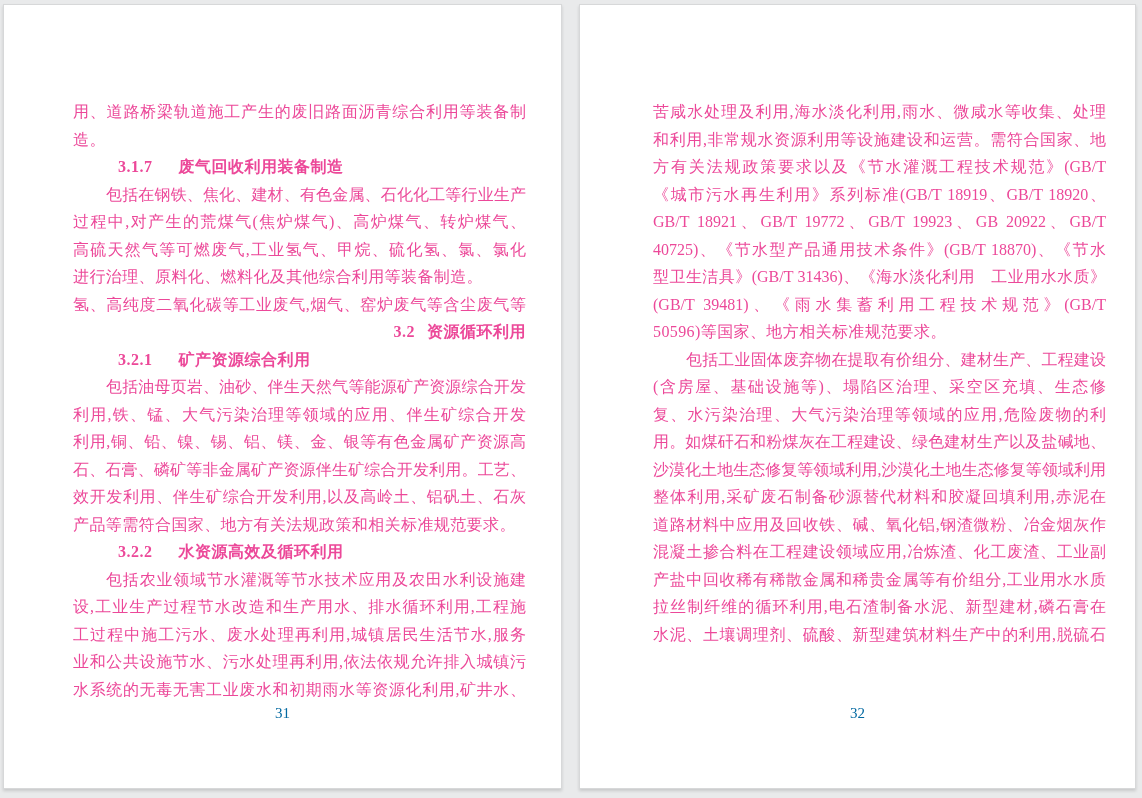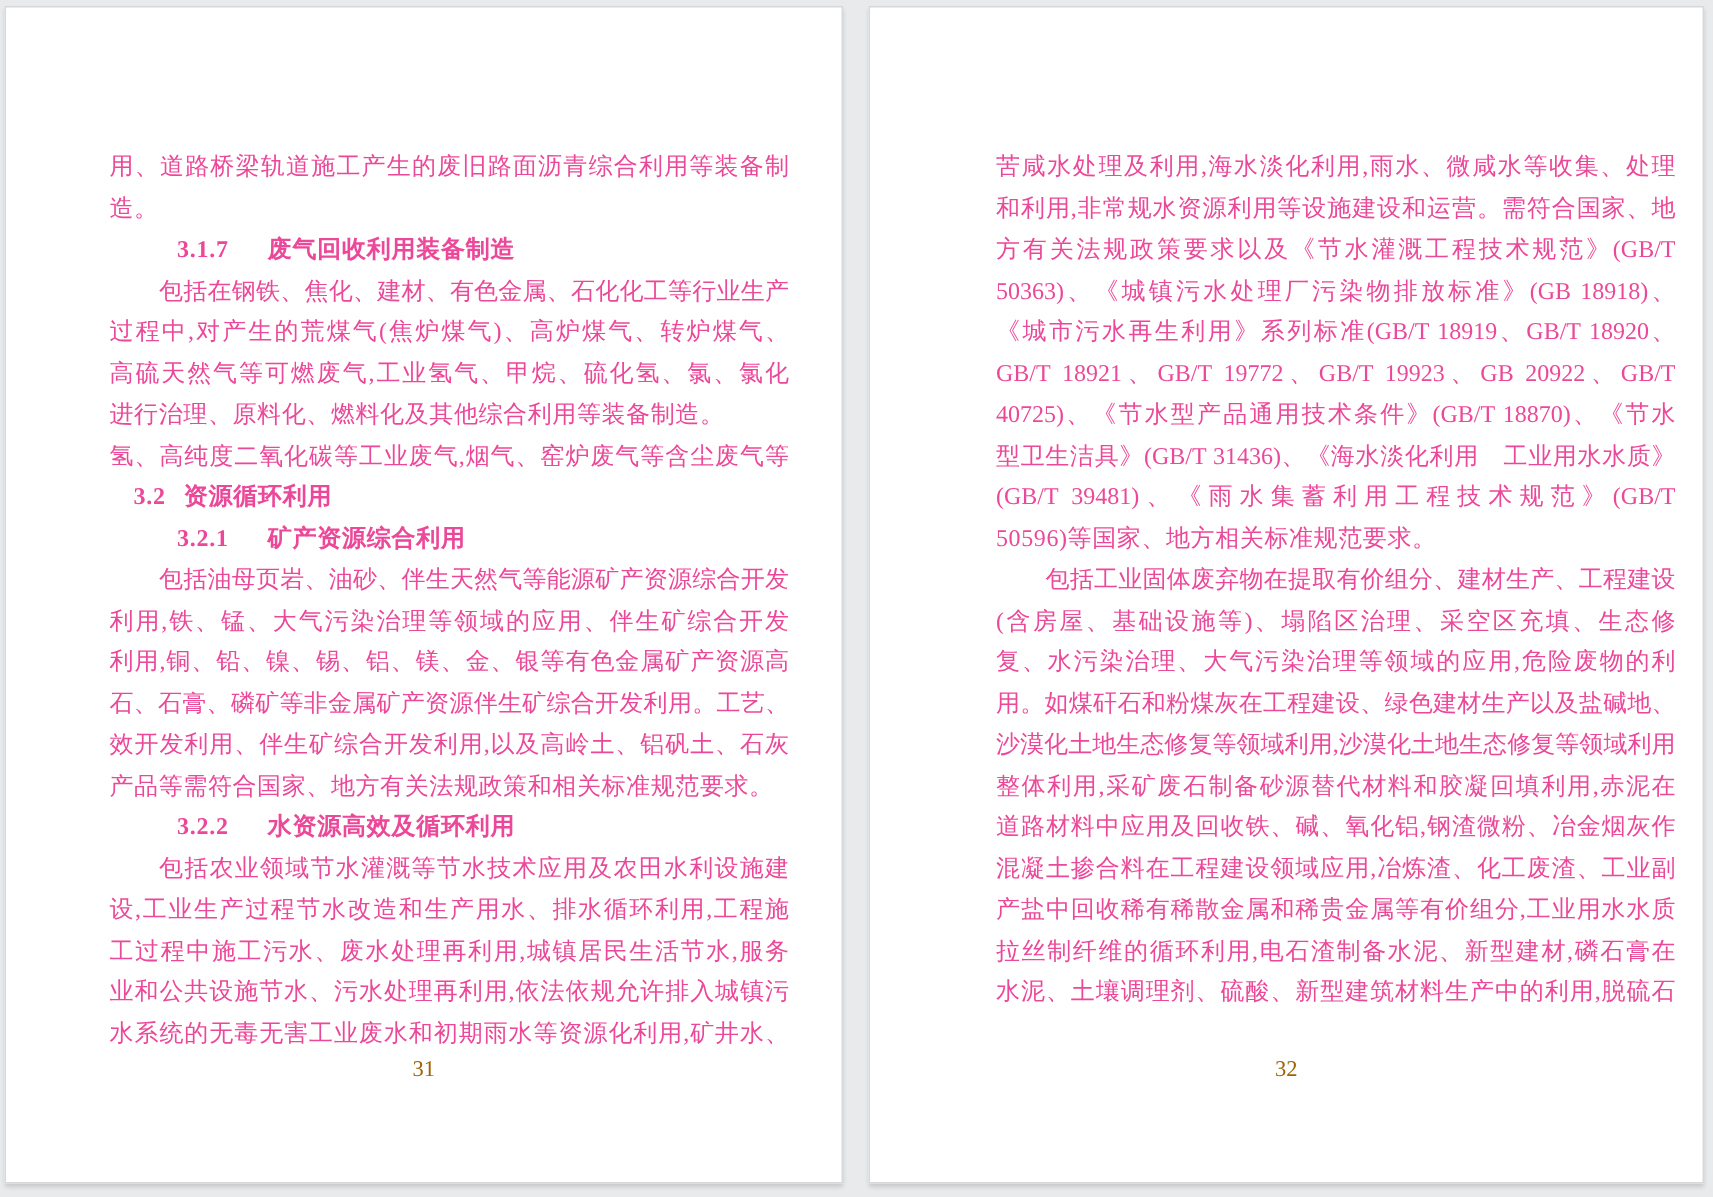--- a/index.html
+++ b/index.html
@@ -20,49 +20,49 @@
     box-shadow:0 2px 3px rgba(0,0,0,0.14);
   }
   #page-left{left:3px;width:559px;}
   #page-right{left:579px;width:557px;}
   .textblock{
     position:absolute;
     top:93px;
     left:69px;
     width:453px;
   }
-  #page-right .textblock{left:84px;}
+  #page-right .textblock{left:73px;}
   .line{
     height:27.5px;
     line-height:27.5px;
     font-size:16px;
     color:#ec4899;
     overflow:hidden;
     white-space:normal;
   }
   .fill,.first{
     text-align:justify;
     text-align-last:justify;
     text-justify:inter-character;
   }
   .first{text-indent:33px;}
   .end{text-align:left;letter-spacing:0.4px;}
   .h2,.h3{font-weight:700;letter-spacing:0.5px;}
-  .h2{padding-left:16px;}
+  .h2{padding-left:16px;text-align:right;}
   .h3{padding-left:45px;}
   .h2 .h-num{margin-right:12px;font-weight:700;}
   .h3 .h-num{margin-right:26px;font-weight:700;}
   .pagenum{
     position:absolute;
     top:700px;
     left:0;
     width:100%;
     text-align:center;
     font-size:15px;
-    color:#a16207;
+    color:#0369a1;
   }
 </style>
 </head>
 <body>
 
 <div class="page" id="page-left">
   <div class="textblock">
       <div class="line fill">用、道路桥梁轨道施工产生的废旧路面沥青综合利用等装备制</div>
       <div class="line end">造。</div>
       <div class="line h3"><span class="h-num">3.1.7</span><span class="h-title">废气回收利用装备制造</span></div>
@@ -87,21 +87,20 @@
       <div class="line fill">水系统的无毒无害工业废水和初期雨水等资源化利用,矿井水、</div>
     </div>
   <div class="pagenum">31</div>
 </div>
 
 <div class="page" id="page-right">
   <div class="textblock">
       <div class="line fill">苦咸水处理及利用,海水淡化利用,雨水、微咸水等收集、处理</div>
       <div class="line fill">和利用,非常规水资源利用等设施建设和运营。需符合国家、地</div>
       <div class="line fill">方有关法规政策要求以及《节水灌溉工程技术规范》(GB/T</div>
-      <div class="line fill">50363)、《城镇污水处理厂污染物排放标准》(GB 18918)、</div>
       <div class="line fill">《城市污水再生利用》系列标准(GB/T 18919、GB/T 18920、</div>
       <div class="line fill">GB/T 18921、GB/T 19772、GB/T 19923、GB 20922、GB/T</div>
       <div class="line fill">40725)、《节水型产品通用技术条件》(GB/T 18870)、《节水</div>
       <div class="line fill">型卫生洁具》(GB/T 31436)、《海水淡化利用　工业用水水质》</div>
       <div class="line fill">(GB/T 39481)、《雨水集蓄利用工程技术规范》(GB/T</div>
       <div class="line end">50596)等国家、地方相关标准规范要求。</div>
       <div class="line first">包括工业固体废弃物在提取有价组分、建材生产、工程建设</div>
       <div class="line fill">(含房屋、基础设施等)、塌陷区治理、采空区充填、生态修</div>
       <div class="line fill">复、水污染治理、大气污染治理等领域的应用,危险废物的利</div>
       <div class="line fill">用。如煤矸石和粉煤灰在工程建设、绿色建材生产以及盐碱地、</div>

